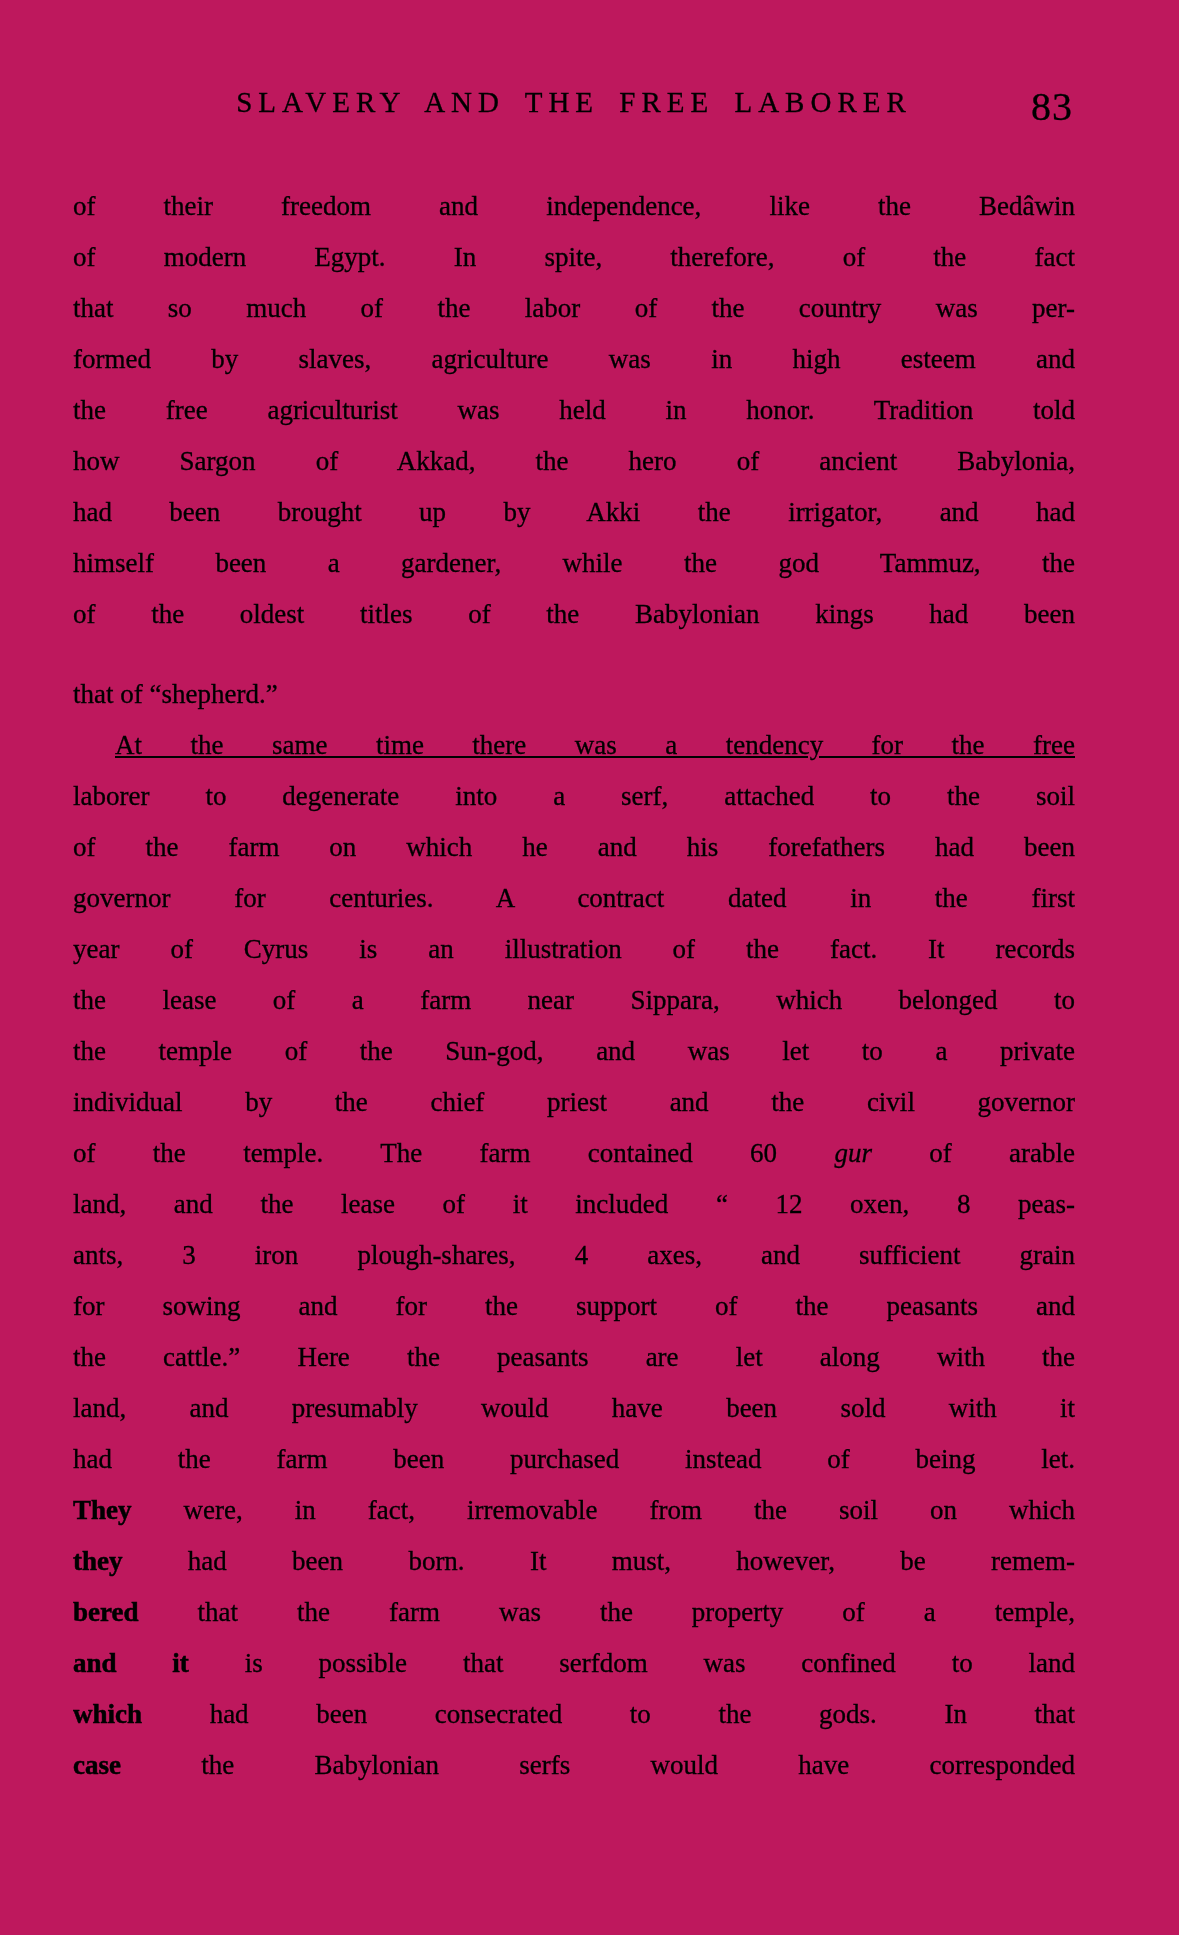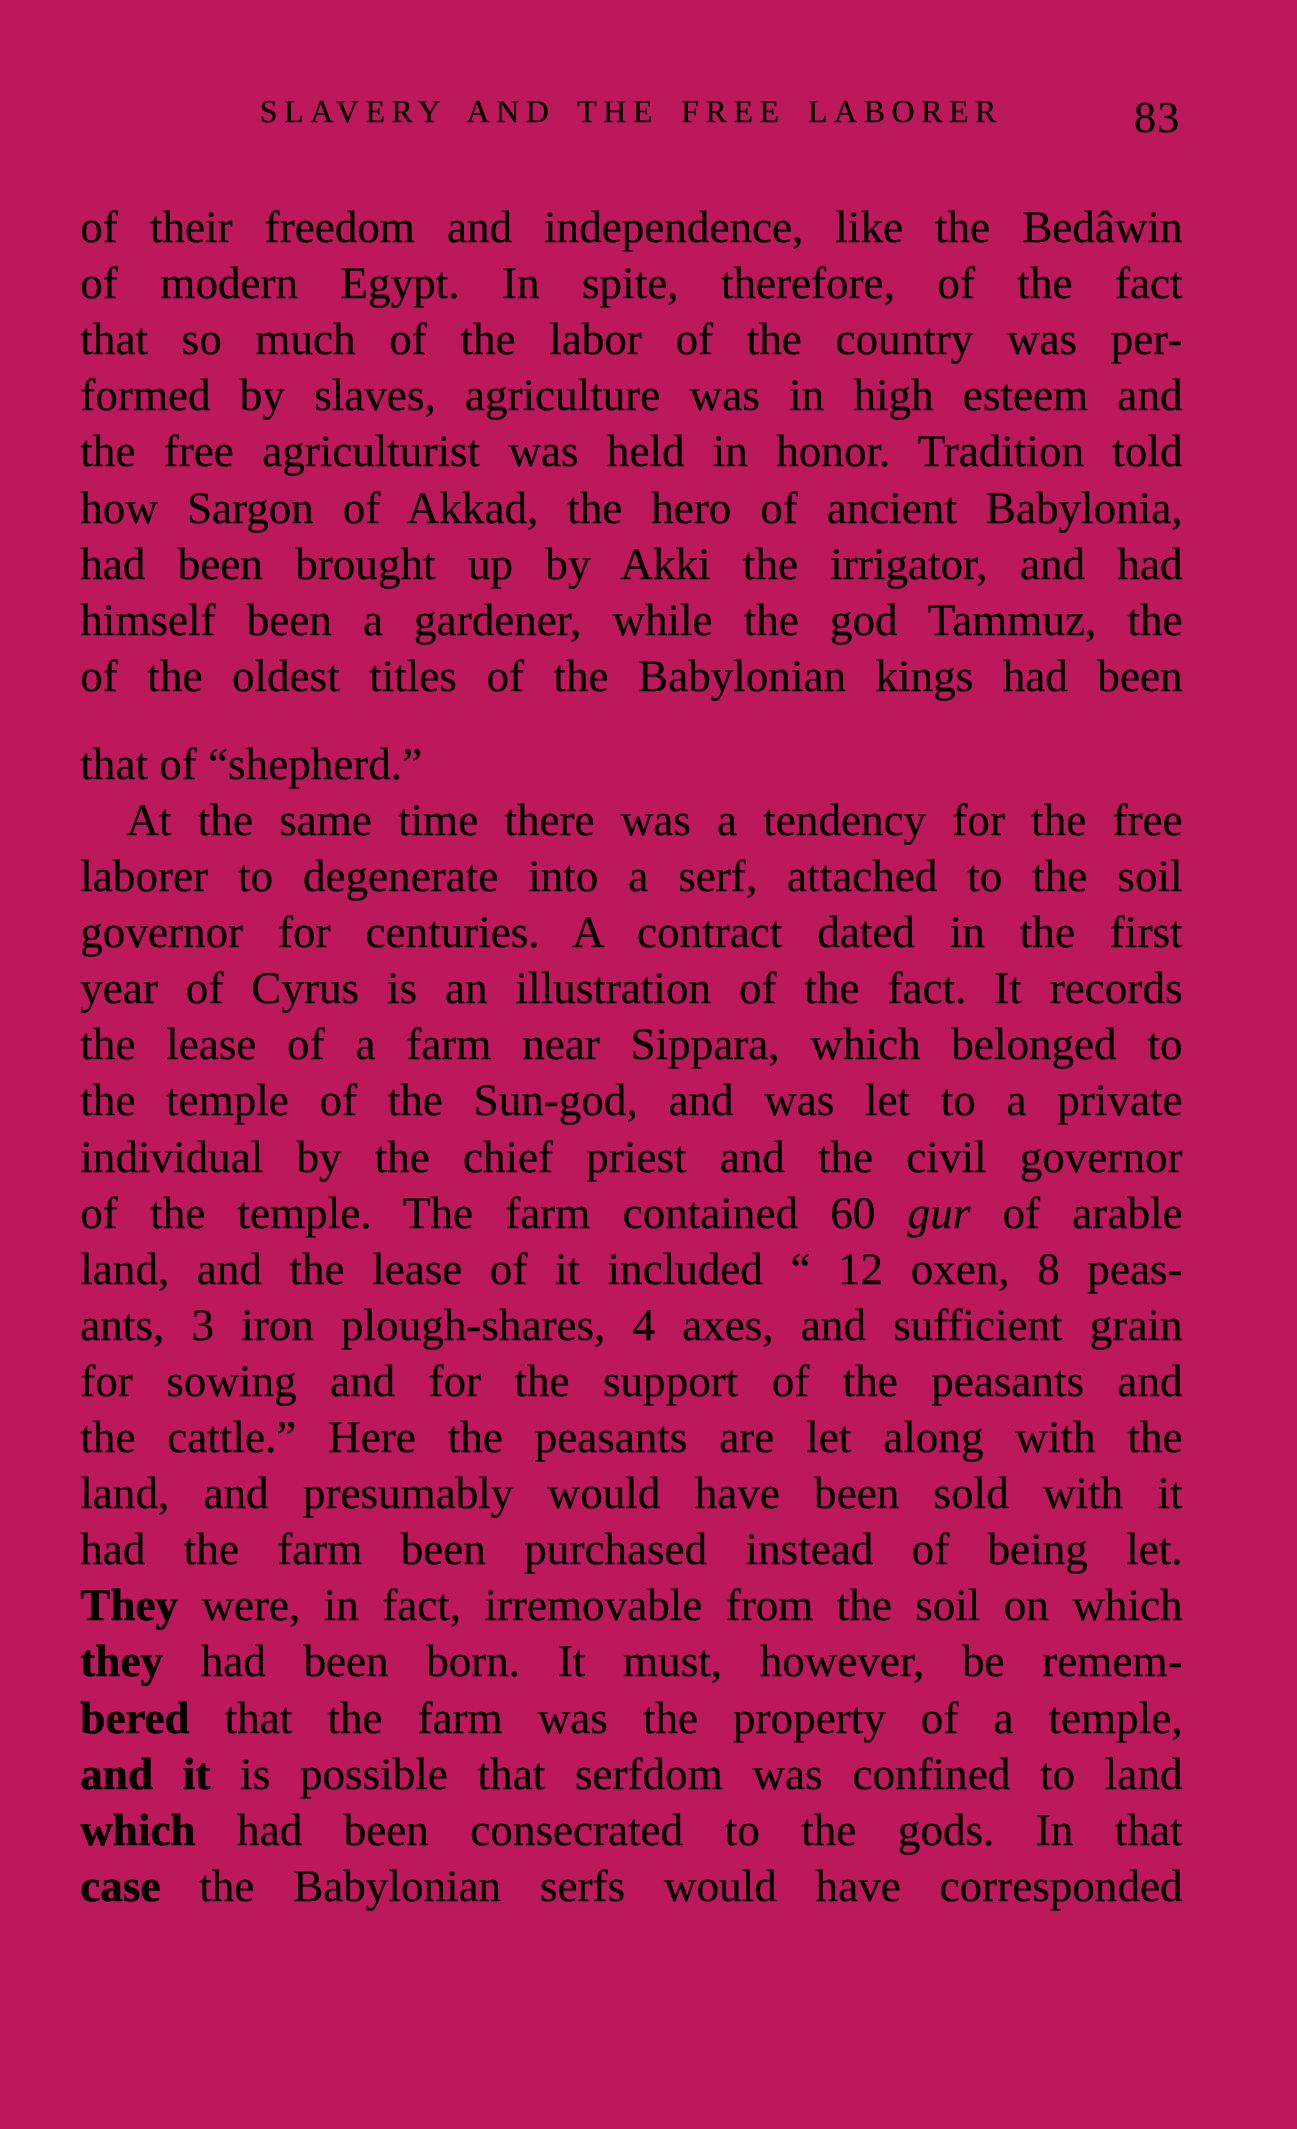--- a/index.html
+++ b/index.html
@@ -38,37 +38,38 @@
     top: -3px;
     font-size: 40px;
     letter-spacing: 1px;
     -webkit-text-stroke: 0.3px #000;
   }
   .page-body {
     position: absolute;
     top: 181px;
     left: 73px;
     width: 1002px;
-    font-size: 41px;
+    font-size: 27px;
     -webkit-text-stroke: 0.3px #000;
   }
   .line {
     line-height: 51px;
     height: 51px;
     overflow: hidden;
     text-align: justify;
     text-align-last: justify;
     text-justify: inter-word;
   }
   .line.short {
     text-align-last: left;
     margin-top: 29px;
   }
   .line.indent {
     text-indent: 42px;
+    text-decoration: underline;
   }
   .italic-term {
     font-style: italic;
   }
   .lead {
     font-weight: bold;
     -webkit-text-stroke: 0.5px #000;
   }
 </style>
 </head>
@@ -89,20 +90,21 @@
     <div class="line">formed by slaves, agriculture was in high esteem and</div>
     <div class="line">the free agriculturist was held in honor.  Tradition told</div>
     <div class="line">how Sargon of Akkad, the hero of ancient Babylonia,</div>
     <div class="line">had been brought up by Akki the irrigator, and had</div>
     <div class="line">himself been a gardener, while the god Tammuz, the</div>
     <div class="line">of the oldest titles of the Babylonian kings had been</div>
     <div class="line short">that of “shepherd.”</div>
 
     <div class="line indent">At the same time there was a tendency for the free</div>
     <div class="line">laborer to degenerate into a serf, attached to the soil</div>
+    <div class="line">of the farm on which he and his forefathers had been</div>
     <div class="line">governor for centuries.  A contract dated in the first</div>
     <div class="line">year of Cyrus is an illustration of the fact.  It records</div>
     <div class="line">the lease of a farm near Sippara, which belonged to</div>
     <div class="line">the temple of the Sun-god, and was let to a private</div>
     <div class="line">individual by the chief priest and the civil governor</div>
 
     <div class="line"><span>of the temple.  The farm contained 60 </span><em class="italic-term">gur</em><span> of arable</span></div>
 
     <div class="line">land, and the lease of it included “ 12 oxen, 8 peas-</div>
     <div class="line">ants, 3 iron plough-shares, 4 axes, and sufficient grain</div>

